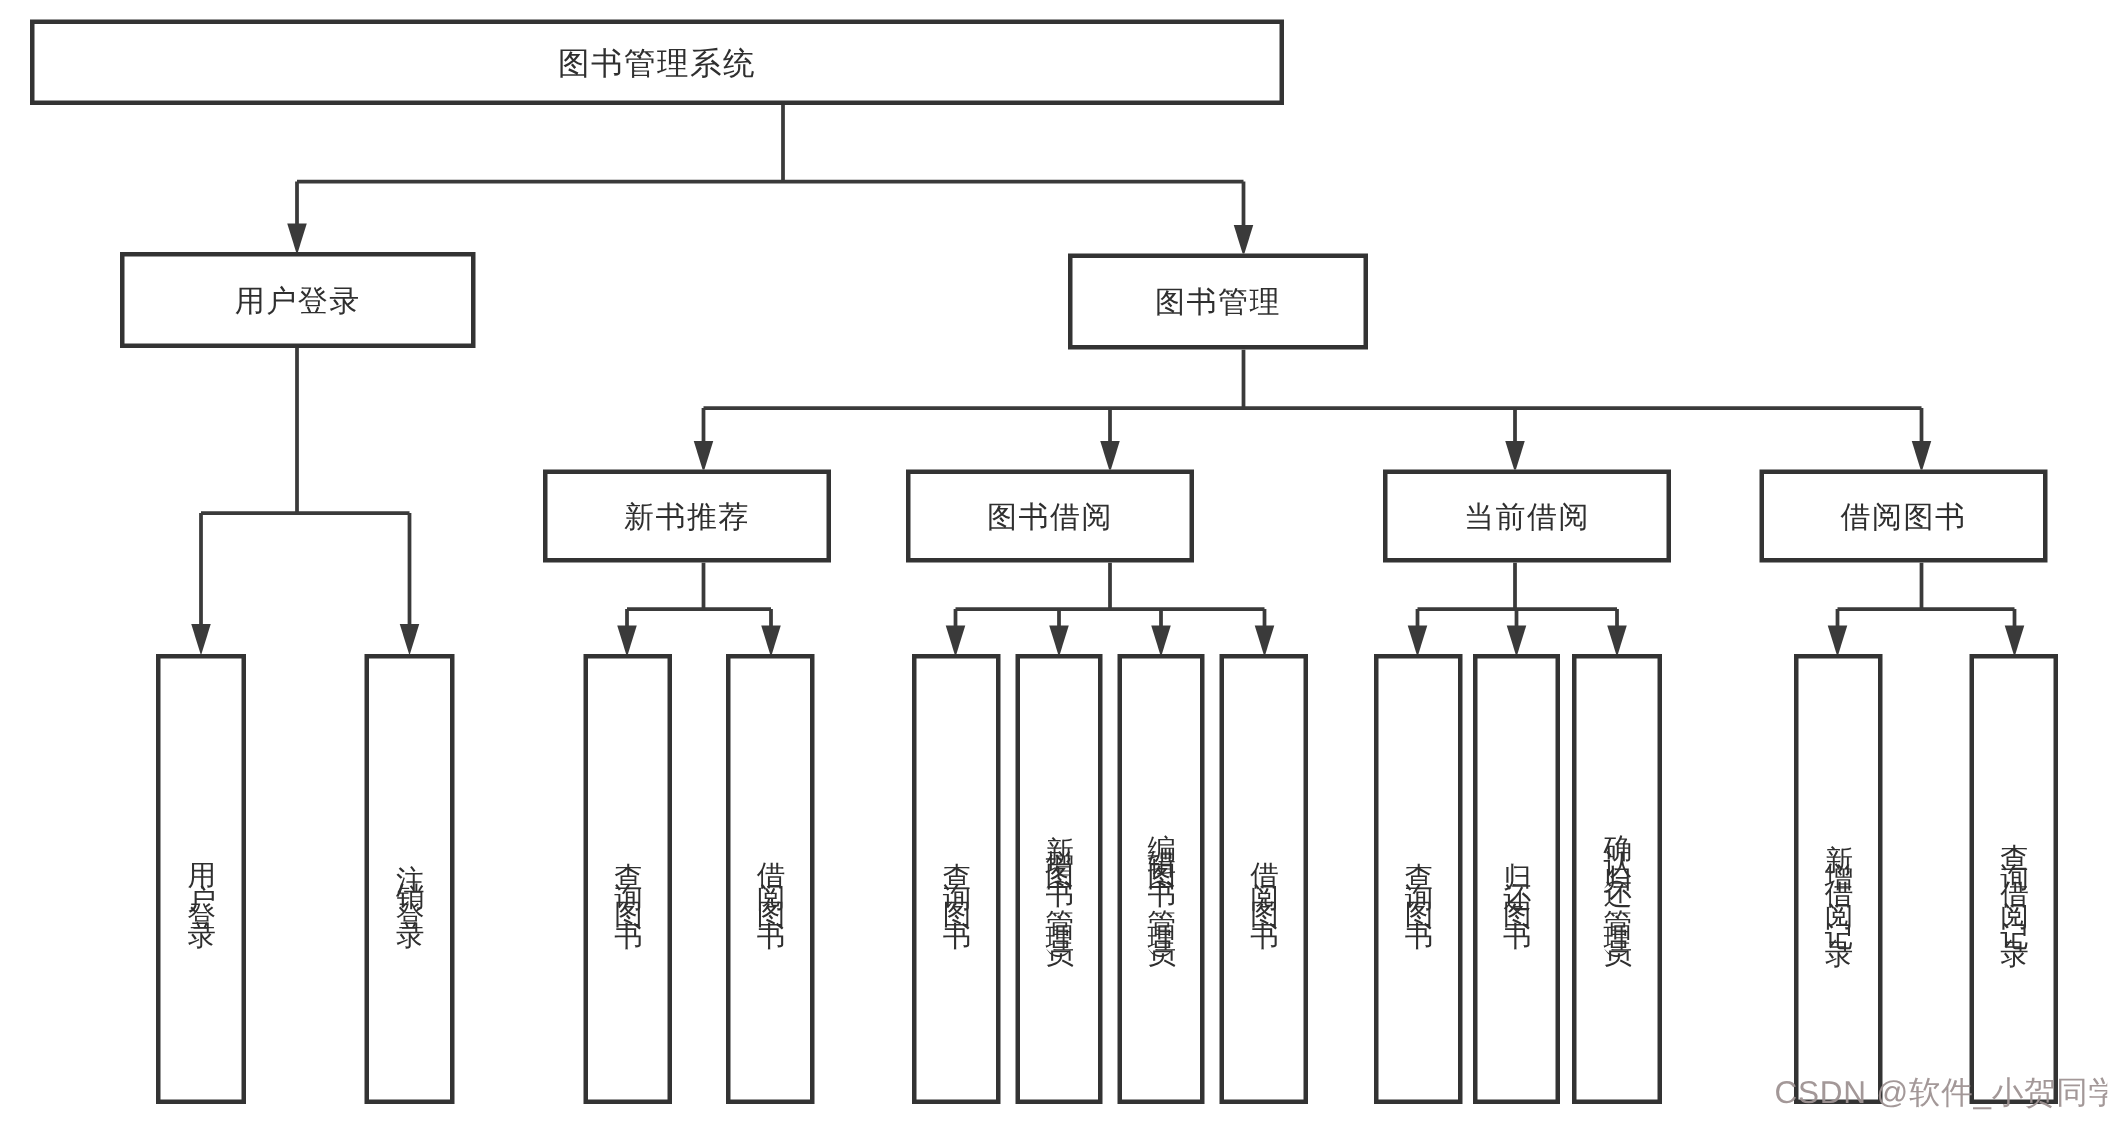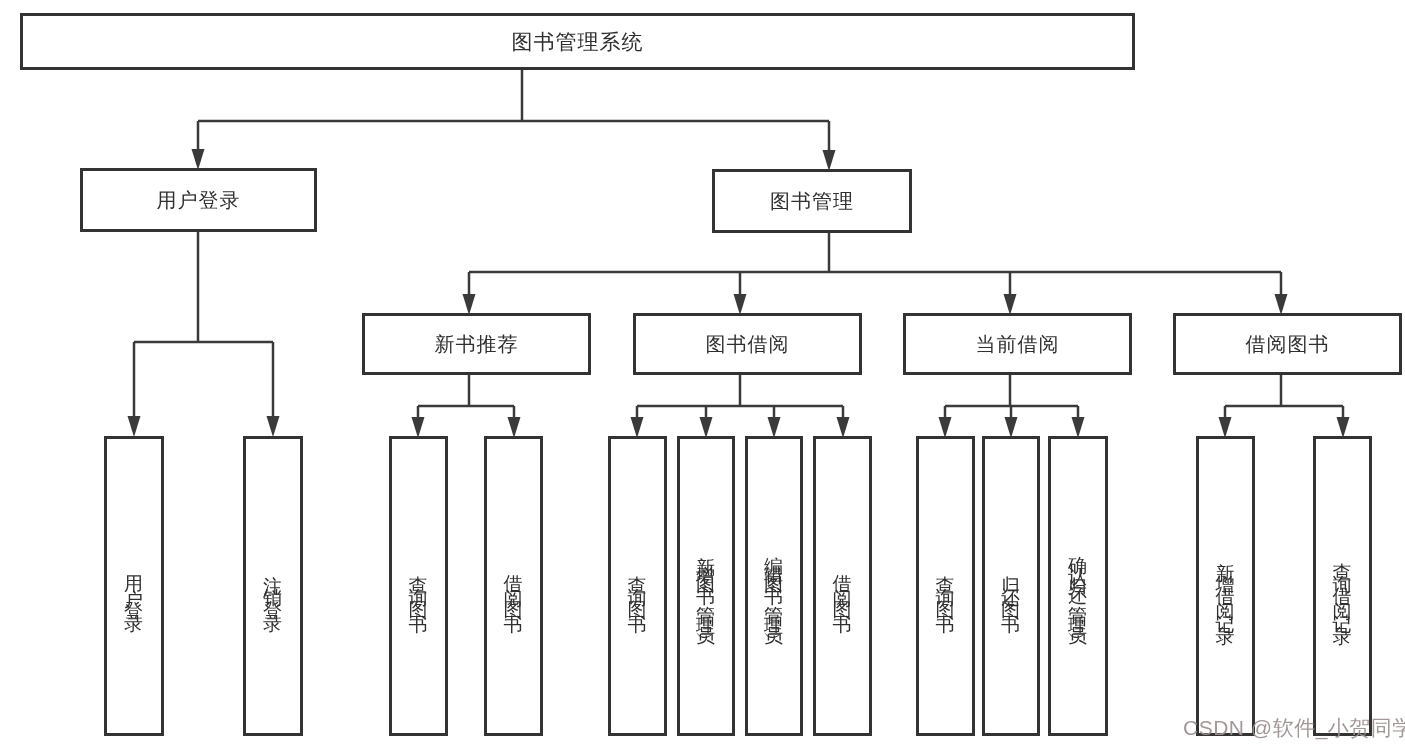--- a/index.html
+++ b/index.html
@@ -30,29 +30,29 @@
     align-items: center;
     justify-content: center;
     text-align: center;
   }
   .hnode {
     font-size: 20px;
     letter-spacing: 1px;
     white-space: nowrap;
   }
   .root {
-    left: 20px; top: 13px; width: 1115px; height: 57px;
+    left: 20px; top: 13px; width: 836px; height: 57px;
     font-size: 21px;
   }
   .l2-a { left: 80px;  top: 168px; width: 237px; height: 64px; }
   .l2-b { left: 712px; top: 169px; width: 200px; height: 64px; }
-  .l3   { top: 313px; width: 229px; height: 62px; }
+  .l3   { top: 313px; width: 192px; height: 62px; }
   .l3-a { left: 362px; }
-  .l3-b { left: 633px; }
-  .l3-c { left: 903px; }
+  .l3-b { left: 604px; }
+  .l3-c { left: 922px; }
   .l3-d { left: 1173px; }
   .leaf {
     top: 436px;
     height: 300px;
   }
   .leaf-label {
     writing-mode: vertical-rl;
     text-orientation: mixed;
     font-size: 19px;
     letter-spacing: 13px;

